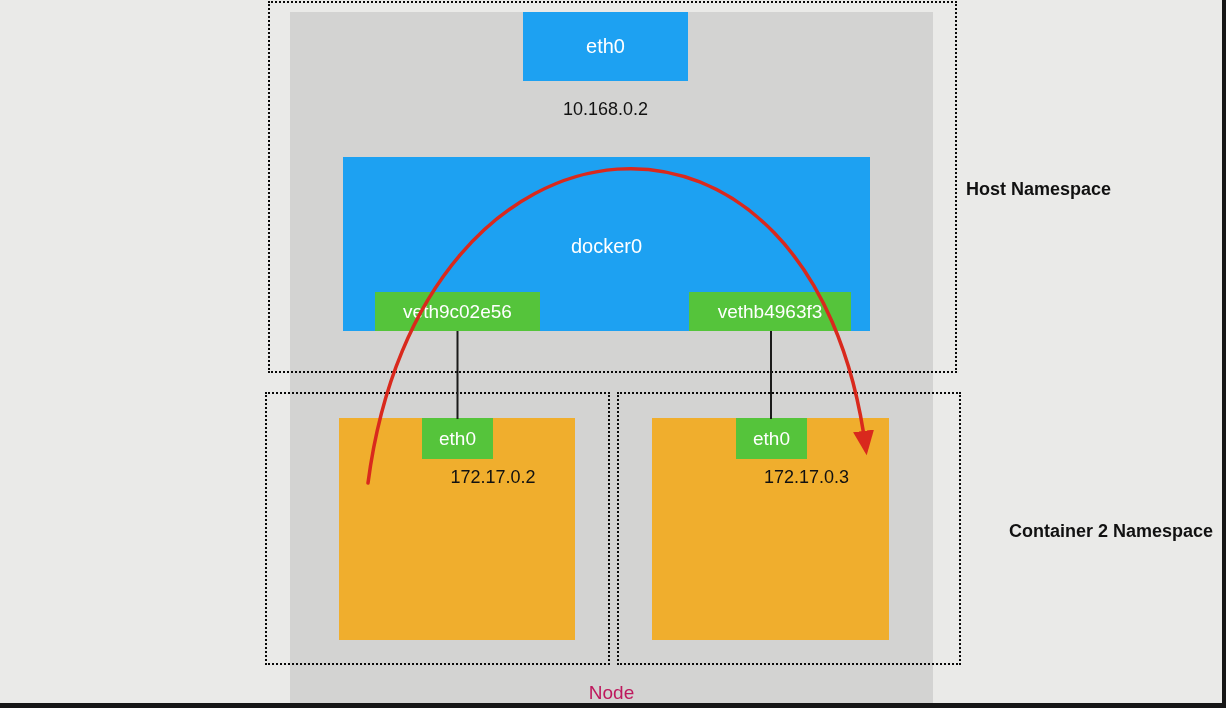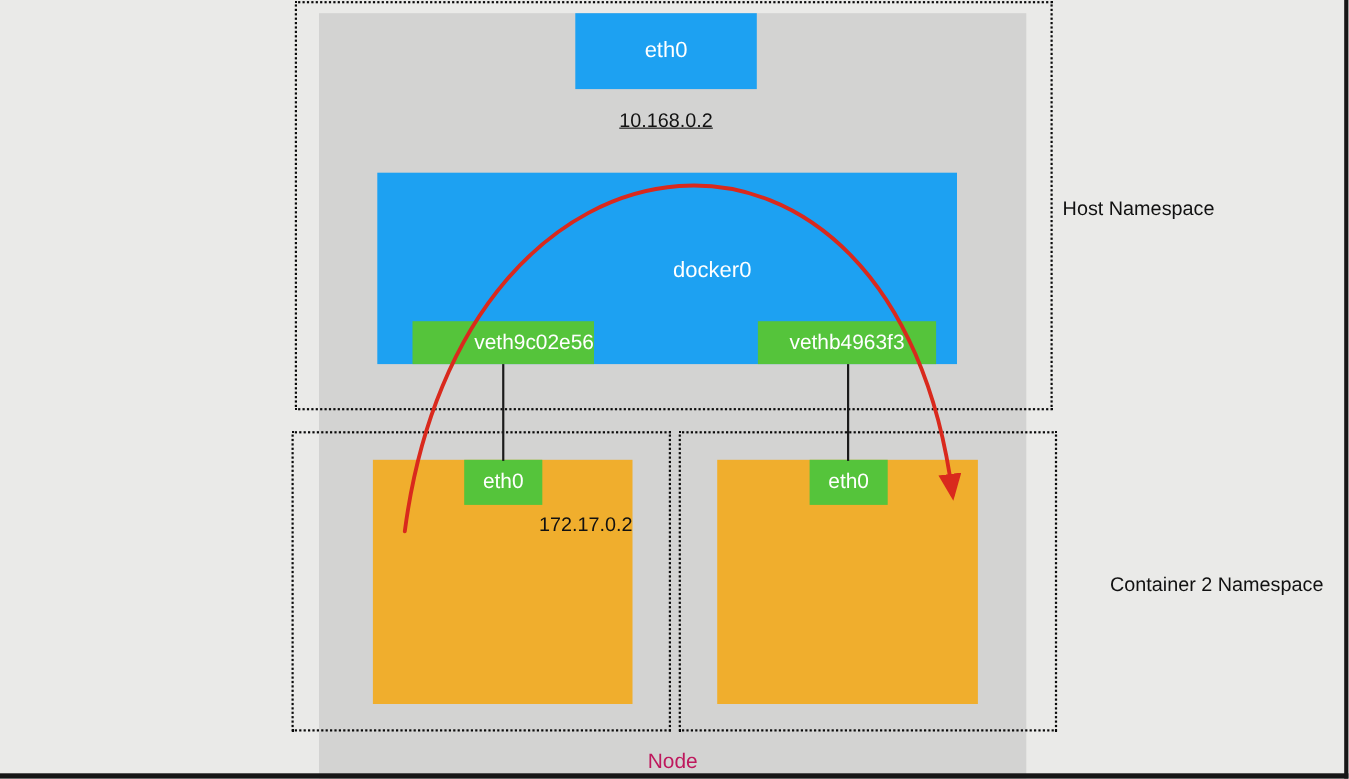--- a/index.html
+++ b/index.html
@@ -41,66 +41,66 @@
   .c2-ns{left:617px;top:392px;width:344px;height:273px;}
   .iface-box{
     position:absolute;background:var(--blue);
     color:#ffffff;text-align:center;
   }
   .eth0-top{
     left:523px;top:12px;width:165px;height:69px;
     line-height:69px;font-size:20px;
   }
   .ip-text{
-    position:absolute;color:var(--ink);text-align:center;font-size:18px;text-decoration:underline;
+    position:absolute;color:var(--ink);text-align:center;font-size:18px;
   }
   .host-ip{left:523px;top:99px;width:165px;}
   .docker0{
     left:343px;top:157px;width:527px;height:174px;
   }
   .docker0-label{
     position:absolute;left:0;top:77px;width:100%;
-    font-size:20px;line-height:24px;margin-left:41px;
+    font-size:20px;line-height:24px;
   }
   .docker0-ip{
     position:absolute;left:0;top:102px;width:100%;
     font-size:18px;line-height:24px;color:var(--ink);
   }
   .veth-box{
     position:absolute;background:var(--green);
     color:#ffffff;text-align:center;
     height:39px;line-height:39px;font-size:19px;top:292px;
   }
-  .veth1{left:375px;width:165px;text-align:right;}
+  .veth1{left:375px;width:165px;}
   .veth2{left:689px;width:162px;}
   .container-box{
     position:absolute;background:var(--orange);
     top:418px;width:236px;height:222px;
   }
   .c1-box{left:339px;}
   .c2-box{left:652px;width:237px;}
   .eth-tab{
     position:absolute;top:0;width:71px;height:41px;
     background:var(--green);color:#ffffff;
     text-align:center;line-height:41px;font-size:19px;
   }
   .c1-box .eth-tab{left:83px;}
   .c2-box .eth-tab{left:84px;}
   .container-ip{
     position:absolute;left:0;top:49px;width:100%;
-    text-align:right;font-size:18px;color:var(--ink);
+    text-align:center;font-size:18px;color:var(--ink);padding-left:36px;
   }
   .container-name{
     position:absolute;left:0;top:101px;width:100%;
     text-align:center;font-size:20px;color:#ffffff;
     white-space:pre;
   }
   .side-label{
     position:absolute;
-    font-size:18px;font-weight:normal;color:var(--ink);
+    font-size:18px;font-weight:bold;color:var(--ink);
     white-space:nowrap;
   }
   .host-side-label{left:966px;top:179px;}
   .c1-side-label{left:3px;top:521px;}
   .c2-side-label{left:976px;top:521px;margin-left:33px;}
   .overlay-svg{
     position:absolute;left:0;top:0;width:1226px;height:708px;
     pointer-events:none;z-index:10;
   }
   .edge-strip-bottom{
@@ -136,20 +136,21 @@
   <div class="ns-box c1-ns"></div>
   <div class="ns-box c2-ns"></div>
 
   <div class="container-box c1-box">
     <div class="eth-tab">eth0</div>
     <div class="container-ip">172.17.0.2</div>
   </div>
 
   <div class="container-box c2-box">
     <div class="eth-tab">eth0</div>
+    <div class="container-ip">172.17.0.3</div>
   </div>
 
   <div class="side-label host-side-label">Host Namespace</div>
   <div class="side-label c2-side-label">Container 2 Namespace</div>
 
   <svg class="overlay-svg" viewBox="0 0 1226 708" xmlns="http://www.w3.org/2000/svg">
     <defs>
       <marker id="arrowhead" markerWidth="9" markerHeight="8" refX="5.5" refY="3" orient="auto" markerUnits="strokeWidth">
         <path d="M0,0 L7,3 L0,6 Z" fill="#d9291d"></path>
       </marker>

